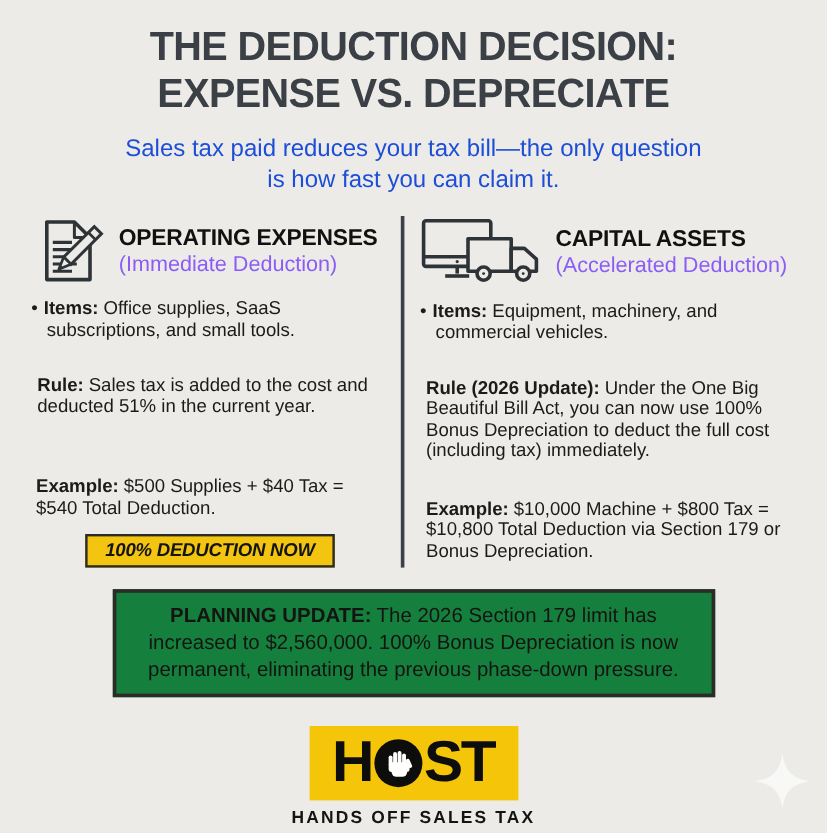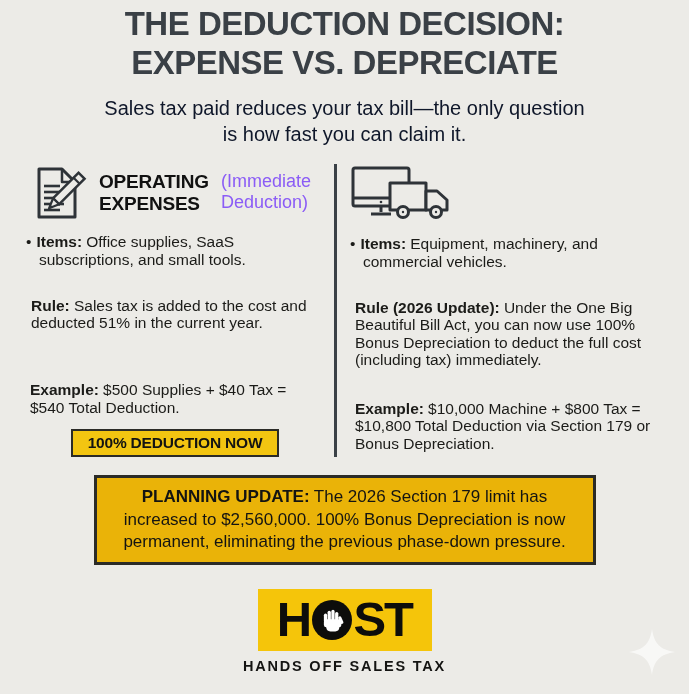--- a/index.html
+++ b/index.html
@@ -5,80 +5,81 @@
   * { box-sizing: border-box; }
   html, body { margin: 0; padding: 0; }
   body {
     width: 689px; height: 694px;
     background: #ECEBE7;
     font-family: "Liberation Sans", sans-serif;
     color: #1B1B18;
     overflow: hidden;
     position: relative;
   }
-  .page { width: 689px; height: 694px; padding-top: 4px; position: relative; }
+  .page { width: 689px; height: 694px; padding-top: 20px; position: relative; }
 
   
   .title-line {
     text-align: center;
     font-size: 34px; line-height: 39px;
     font-weight: 700; color: #3A4046;
     letter-spacing: -0.5px;
     transform: scaleX(0.97);
   }
   .subtitle {
     text-align: center;
     font-size: 20px; line-height: 26px;
-    margin-top: 13px; color: #0f172a;
+    margin-top: 13px; color: #1d4ed8;
   }
 
   
   .columns {
     display: flex;
     padding: 0 26px;
     margin-top: 17px;
     height: 293px;
   }
   .col { display: flex; flex-direction: column; }
   .col-left  { width: 298px; }
   .col-right { flex: 1; padding-left: 4px; }
   .divider {
     width: 3px; background: #3A4046;
     margin: 0 9px 0 10px; height: 293px;
     flex-shrink: 0;
   }
   .col-header { display: flex; align-items: center; gap: 9px; }
-  .hdr-text { display: flex; flex-direction: row; }
+  .hdr-text { display: flex; flex-direction: column; }
   .col-title { font-size: 19px; line-height: 22px; font-weight: 700; color: #111; letter-spacing: -0.2px; }
   .col-sub   { font-size: 18px; line-height: 21px; font-weight: 400; color: #8b5cf6; }
 
   .par { font-size: 15.5px; line-height: 17.5px; color: #1B1B18; }
   .lbl { font-weight: 700; margin-right: 0.27em; }
   .items { margin-top: 11px; padding-left: 13px; text-indent: -13px; }
   .bullet { margin-right: 5px; }
   .rule  { margin-top: 13px; padding-left: 5px; }
   .example-left  { margin-top: auto; margin-bottom: 13px; text-align: left; padding: 0 4px; }
   .example-right { padding-left: 5px; }
 
   .badge {
     background: #F3C511;
     border: 2px solid #2B2B27;
     color: #141412;
     font-weight: 700; font-size: 15.5px;
     text-align: center; padding: 3px 2px;
     letter-spacing: -0.2px;
     line-height: 18px;
+    font-style: italic;
   }
   .badge-left  { width: 208px; align-self: center; }
   .badge-right { width: 100%; margin-top: auto; }
 
   
   .banner {
     width: 502px; margin: 18px auto 0;
-    background: #eab308;
+    background: #15803d;
     border: 3px solid #2B2B27;
     text-align: center;
     padding: 8px 13px;
     font-size: 17px; line-height: 22.5px;
     color: #141412;
   }
   .banner .lbl { margin-right: 0.25em; }
 
   
   .footer { margin-top: 24px; text-align: center; }
@@ -175,20 +176,24 @@
             </g>
             <g stroke="#2E3338" stroke-width="3" stroke-linejoin="round">
               <rect x="40" y="19" width="36" height="27" fill="#ECEBE7"></rect>
               <path d="M76 27 h11 l10 9 v10 h-21 z" fill="#ECEBE7"></path>
               <circle cx="53" cy="48" r="5.5" fill="#ECEBE7"></circle>
               <circle cx="86" cy="48" r="5.5" fill="#ECEBE7"></circle>
               <circle cx="53" cy="48" r="1.2" fill="#2E3338" stroke="none"></circle>
               <circle cx="86" cy="48" r="1.2" fill="#2E3338" stroke="none"></circle>
             </g>
           </svg>
+        </span>
+        <span class="hdr-text">
+          <span class="col-title">CAPITAL ASSETS</span>
+          <span class="col-sub">(Accelerated Deduction)</span>
         </span>
       </div>
       <p class="par items">
         <span class="bullet">•</span><span class="lbl">Items:</span><span>Equipment, machinery, and commercial vehicles.</span>
       </p>
       <p class="par rule">
         <span class="lbl">Rule (2026 Update):</span><span>Under the One Big Beautiful Bill Act, you can now use 100% Bonus Depreciation to deduct the full cost (including tax) immediately.</span>
       </p>
       <p class="par example-right">
         <span class="lbl">Example:</span><span>$10,000 Machine + $800 Tax = $10,800 Total Deduction via Section 179 or Bonus Depreciation.</span>

